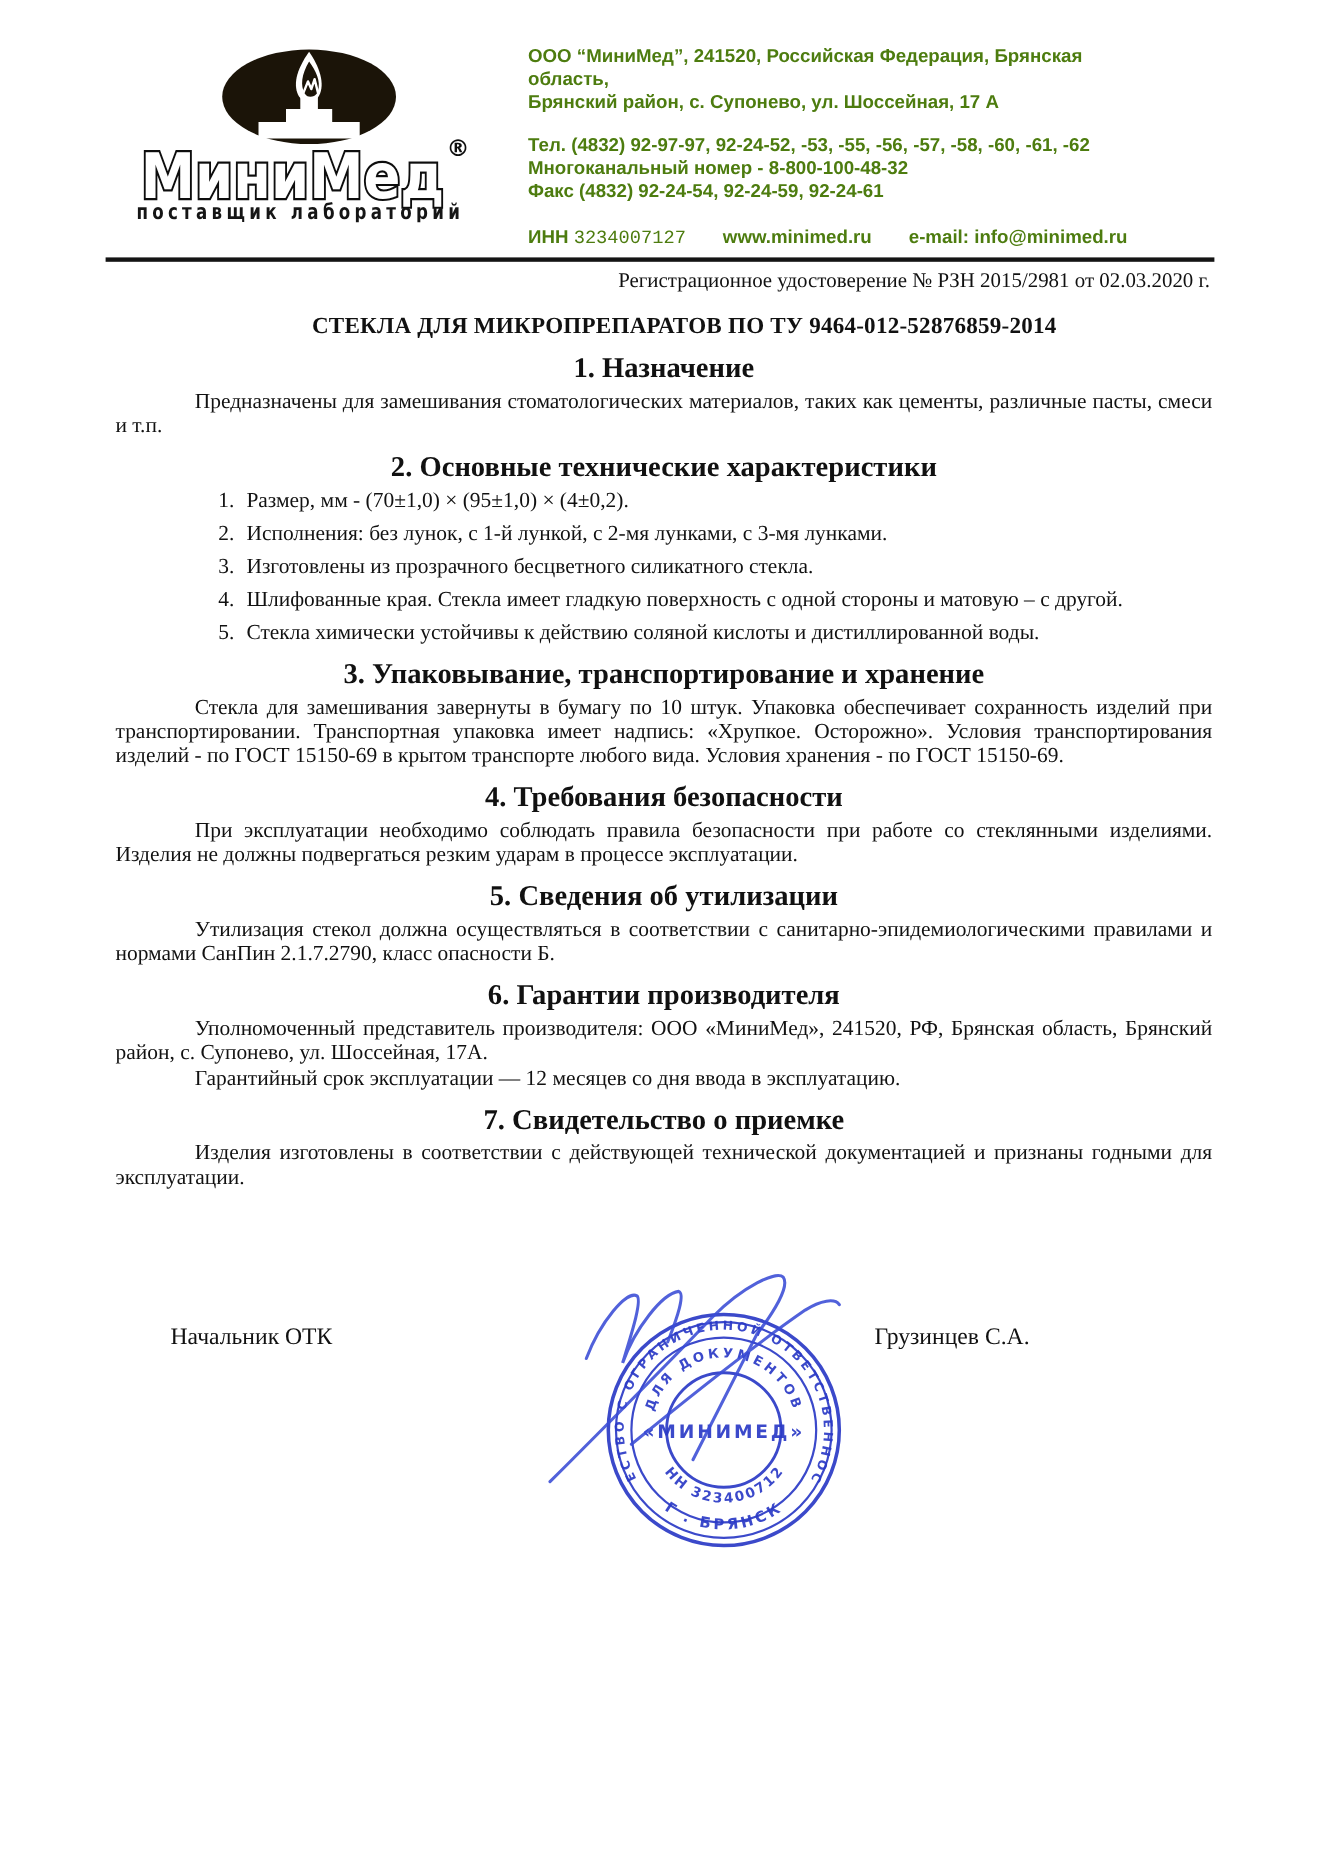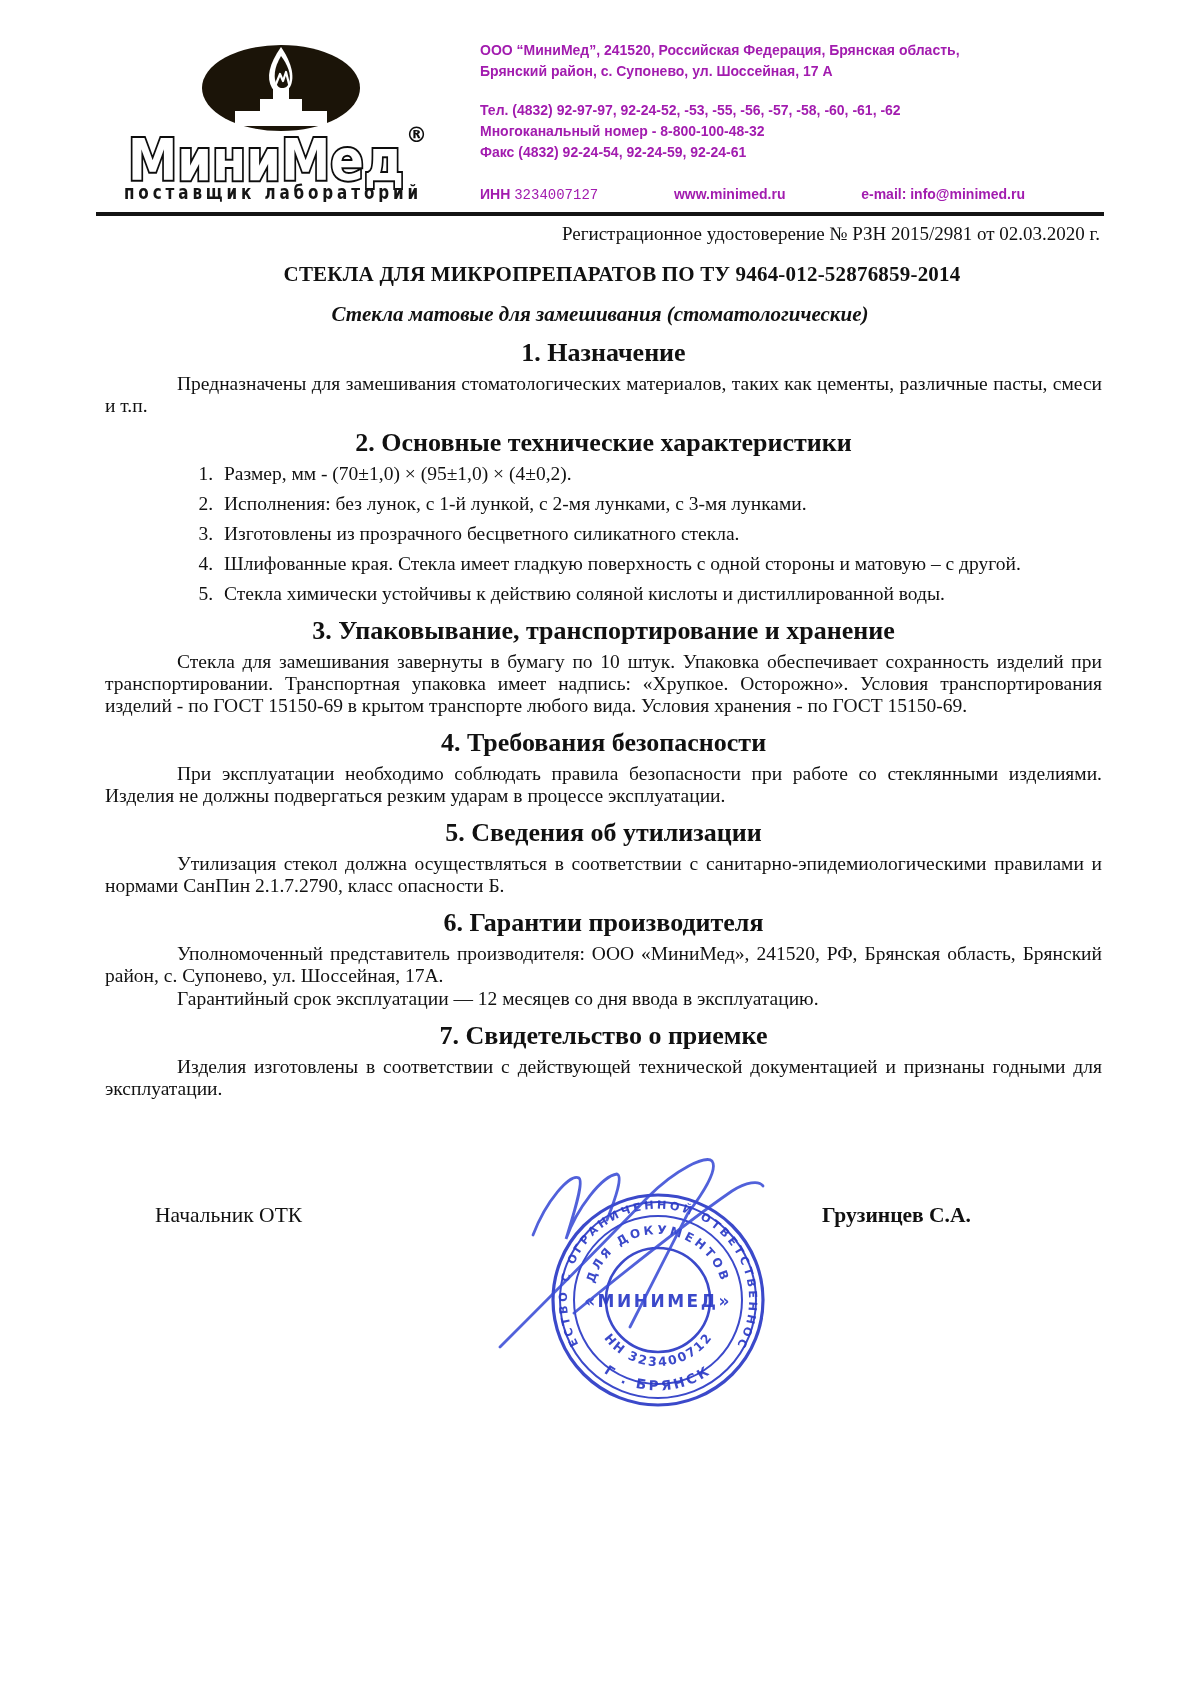--- a/index.html
+++ b/index.html
@@ -9,22 +9,22 @@
     background:#ffffff;
     font-family:"Liberation Serif", serif;
     color:#111;
     overflow:hidden;
   }
   
   .header{display:flex;padding:30px 96px 0 118px;gap:52px;}
   .logo-box{flex:0 0 310px;}
   .addr{
     font-family:"Liberation Sans", sans-serif;
-    font-weight:bold;font-size:14px;line-height:21px;
-    width:545px;padding-top:10px;color:#a21caf;
+    font-weight:bold;font-size:17px;line-height:21px;
+    width:545px;padding-top:10px;color:#4d7c0f;
   }
   .addr .grp{margin-bottom:18px;}
   .addr-bottom{display:flex;justify-content:space-between;align-items:baseline;margin-top:21px;}
   .inn-val{font-weight:normal;font-family:Liberation Mono, monospace;}
   .rule{height:4px;background:#141414;margin:6px 96px 0 96px;}
   .reg-line{
     text-align:right;padding:7px 100px 0 0;
     font-size:19px;
   }
   
@@ -36,22 +36,22 @@
   .sec-head{text-align:center;font-weight:bold;font-size:26px;margin:15px 0 9px 0;}
   .para{text-align:justify;text-indent:72px;margin:0 0 1px 0;}
   ol.tech{margin:4px 0 0 0;padding-left:113px;}
   ol.tech li{margin-bottom:8px;padding-left:6px;text-align:justify;}
   
   .sig-left{
     position:absolute;left:155px;top:1203px;
     font-weight:normal;font-size:21.5px;
   }
   .sig-right{
-    position:absolute;left:822px;top:1203px;
-    font-weight:bold;font-size:21.5px;
+    position:absolute;left:795px;top:1203px;
+    font-weight:normal;font-size:21.5px;
   }
   .stamp-wrap{position:absolute;left:478px;top:1135px;width:322px;height:300px;}
   .stamp-wrap svg{display:block;}
 </style>
 </head>
 <body>
 
 <div class="page">
 
   <div class="header">
@@ -92,21 +92,20 @@
         <span>e-mail: info@minimed.ru</span>
       </div>
     </div>
   </div>
 
   <div class="rule"></div>
 
   <div class="reg-line">Регистрационное удостоверение № РЗН 2015/2981 от 02.03.2020 г.</div>
 
   <div class="doc-title">СТЕКЛА ДЛЯ МИКРОПРЕПАРАТОВ ПО ТУ 9464-012-52876859-2014</div>
-  <div class="doc-subtitle">Стекла матовые для замешивания (стоматологические)</div>
 
   <div class="content">
 
     <div class="sec-head">1.  Назначение</div>
     <p class="para">Предназначены для замешивания стоматологических материалов, таких как цементы, различные пасты, смеси и т.п.</p>
 
     <div class="sec-head">2. Основные технические характеристики</div>
     <ol class="tech">
       <li>Размер, мм - (70±1,0) × (95±1,0) × (4±0,2).</li>
       <li>Исполнения: без лунок, с 1-й лункой, с 2-мя лунками, с 3-мя лунками.</li>

